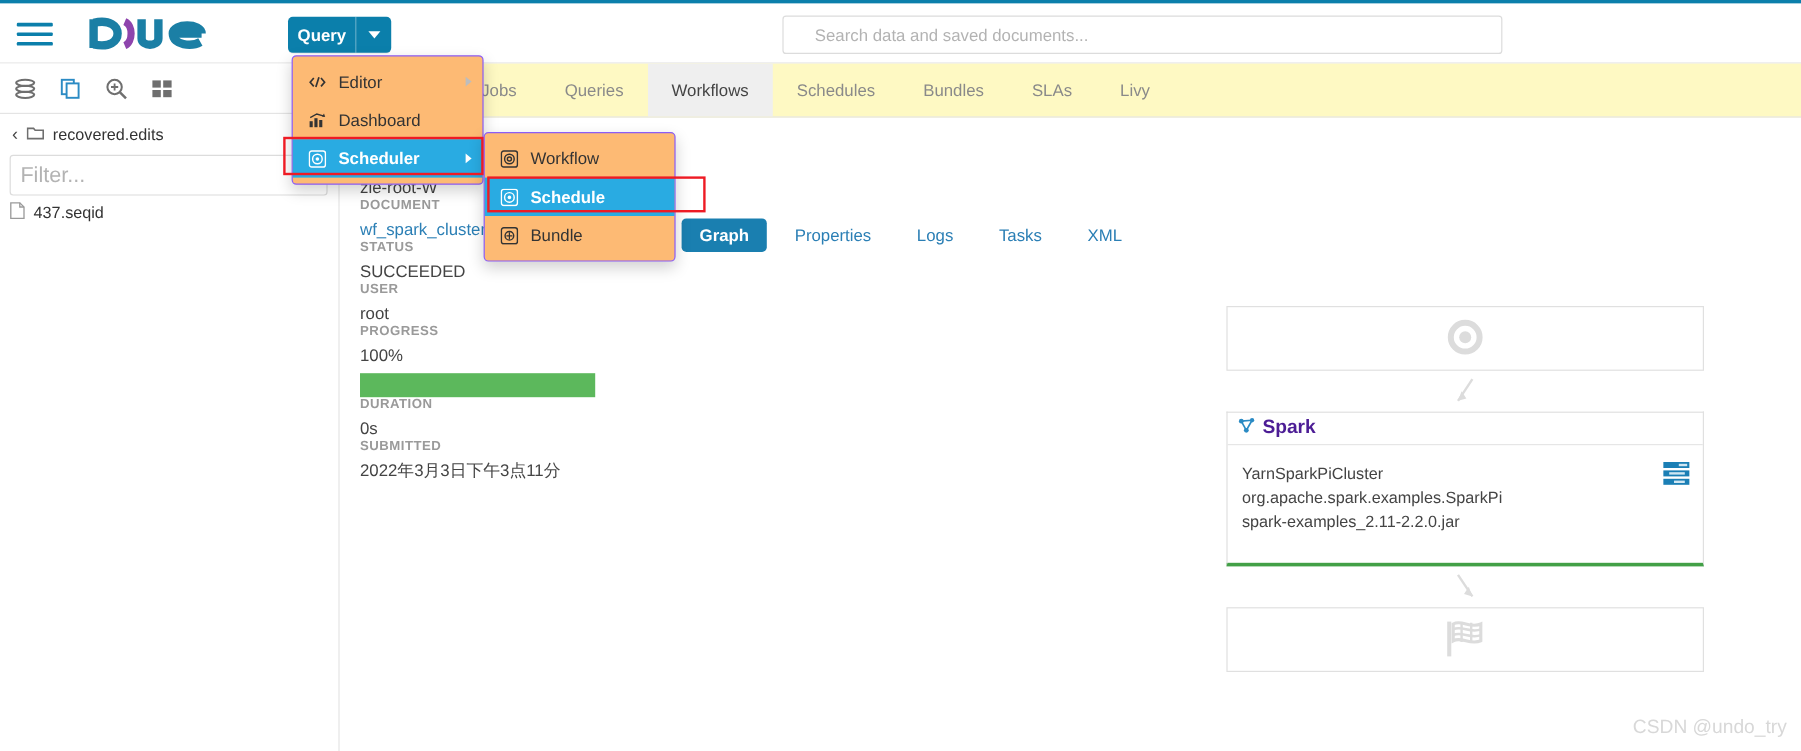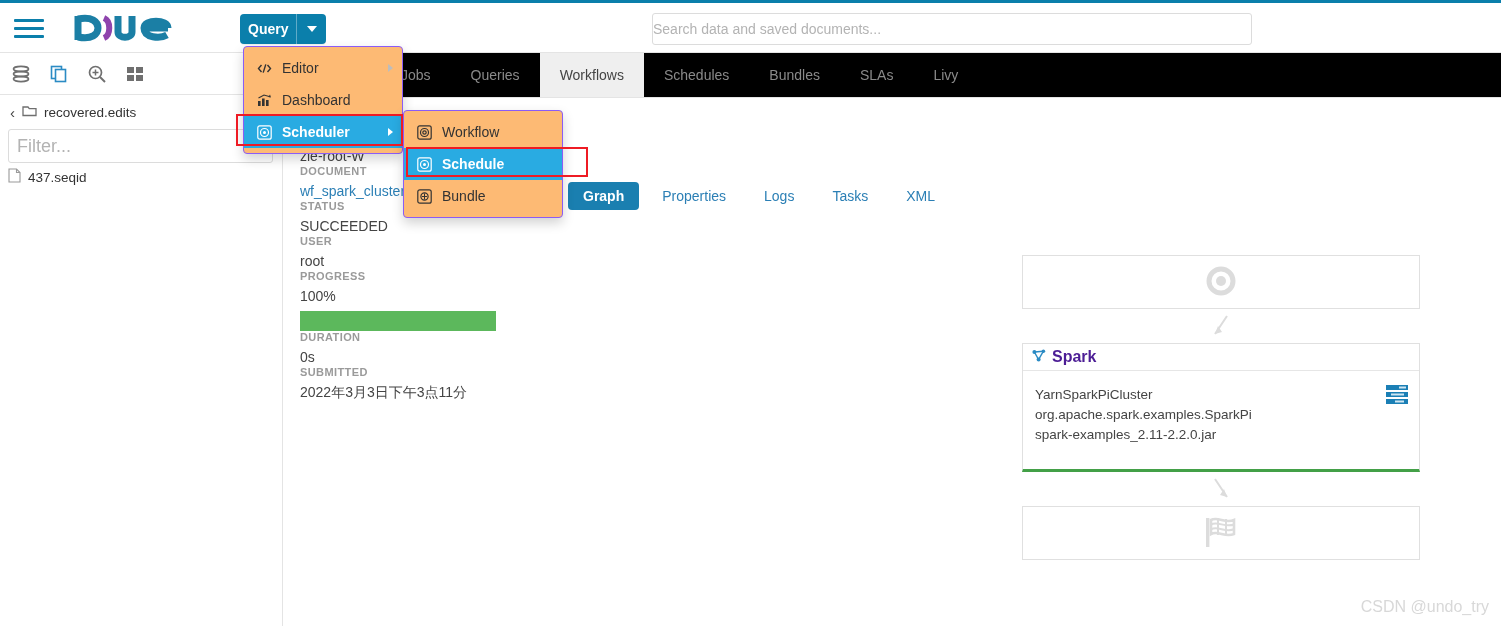--- a/index.html
+++ b/index.html
@@ -26,21 +26,21 @@
             box-shadow:0 1px 0 rgba(0,0,0,.05);}
   .querybtn .qlabel{color:#fff;font-size:14px;font-weight:bold;padding:0 8px;
                     display:flex;align-items:center;}
   .querybtn .qcaret{width:29px;border-left:1px solid rgba(255,255,255,.35);
                     display:flex;align-items:center;justify-content:center;cursor:pointer;}
   .caret-dn{width:0;height:0;border-left:5px solid transparent;border-right:5px solid transparent;
             border-top:6px solid #fff;}
   .searchbox{position:absolute;left:652px;top:10px;width:600px;height:32px;
              border:1px solid #dcdcdc;border-radius:3px;background:#fff;
              font-family:"Liberation Sans",sans-serif;font-size:14px;color:#444;
-             padding:0 0;box-sizing:border-box;outline:none;}
+             padding:0 26px;box-sizing:border-box;outline:none;}
   .searchbox::placeholder{color:#b3b3b3;}
 
   
   .sidebar{position:absolute;left:0;top:53px;width:283px;height:573px;background:#fff;
            border-right:1px solid #e4e4e4;box-sizing:border-box;}
   .side-tools{position:absolute;left:0;top:0;width:282px;height:42px;
               border-bottom:1px solid #e4e4e4;display:flex;align-items:center;gap:16px;padding-left:10px;
               box-sizing:border-box;}
   .side-tools .ico{width:22px;height:22px;display:flex;align-items:center;justify-content:center;cursor:pointer;}
 
@@ -50,21 +50,21 @@
   .crumb-label{font-size:13.5px;color:#333;cursor:pointer;}
   .crumb-home{margin-left:auto;cursor:pointer;}
   .filterbox{position:absolute;left:8px;top:76px;width:265px;height:26px;border:1px solid #dcdcdc;
              border-radius:3px;font-family:"Liberation Sans",sans-serif;font-size:18px;color:#444;
              padding:16px 8px;box-sizing:border-box;outline:none;}
   .filterbox::placeholder{color:#b3b3b3;}
   .filelist{position:absolute;left:8px;top:112px;width:268px;}
   .file-item{display:flex;align-items:center;gap:7px;height:24px;cursor:pointer;font-size:13.5px;color:#333;}
 
   
-  .navbar{position:absolute;left:283px;top:53px;width:1218px;height:44px;background:#000000;
+  .navbar{position:absolute;left:283px;top:53px;width:1218px;height:44px;background:#fef9c3;
           border-bottom:1px solid #e4e4e4;display:flex;align-items:stretch;}
   .navbar .nav-title{display:flex;align-items:center;padding:0 14px 0 18px;font-size:18px;color:#5a5a5a;}
   .nav-tab{display:flex;align-items:center;padding:0 20px;font-size:14px;color:#8a8a8a;cursor:pointer;}
   .nav-tab.active{background:#efefef;color:#444;}
 
   
   .detail{position:absolute;left:300px;top:112px;width:200px;}
   .d-label{font-size:11px;font-weight:bold;color:#9a9a9a;letter-spacing:.4px;}
   .d-label:first-child{margin-top:0;}
   .d-value{font-size:14px;color:#444;margin-top:5px;line-height:18px;word-break:break-all;}

